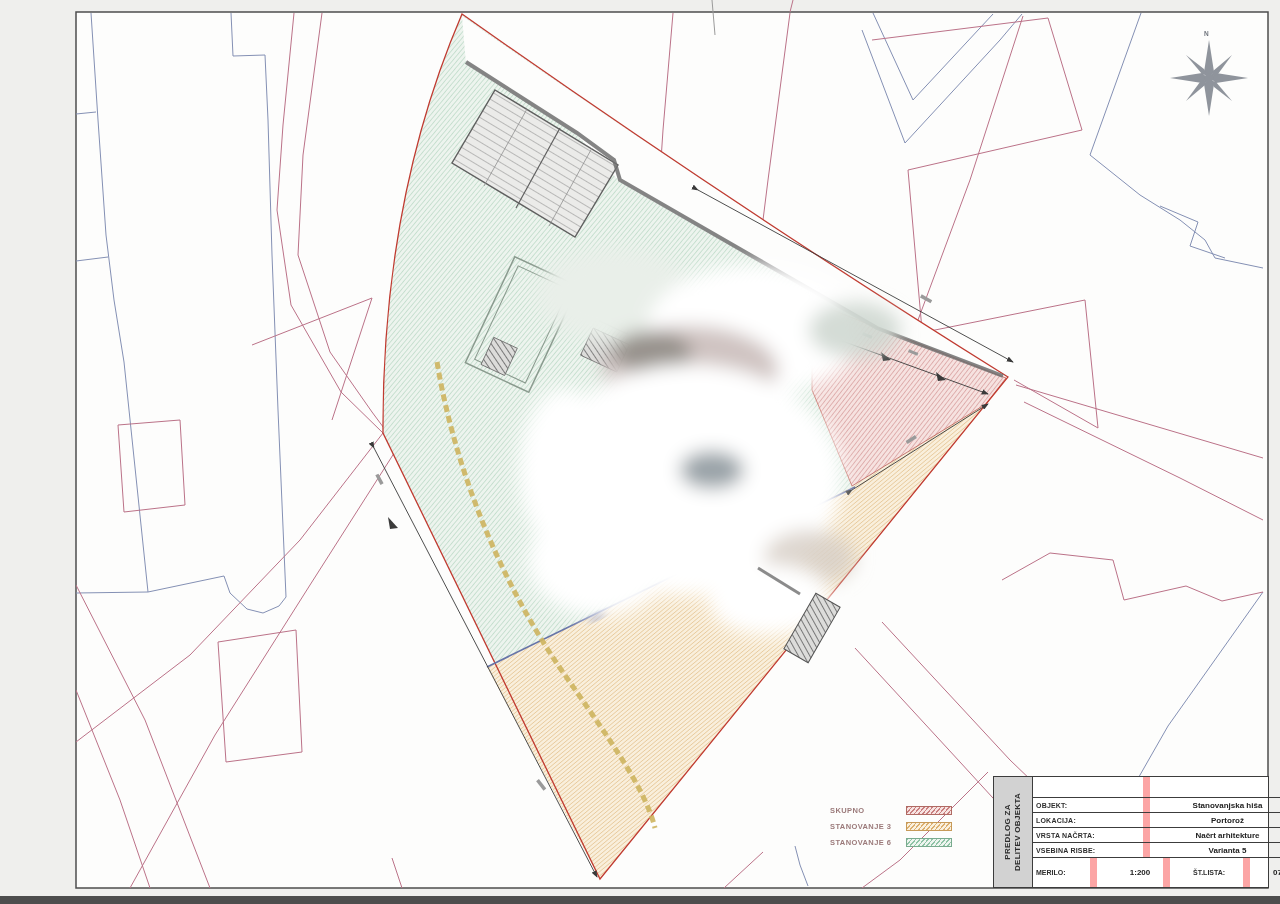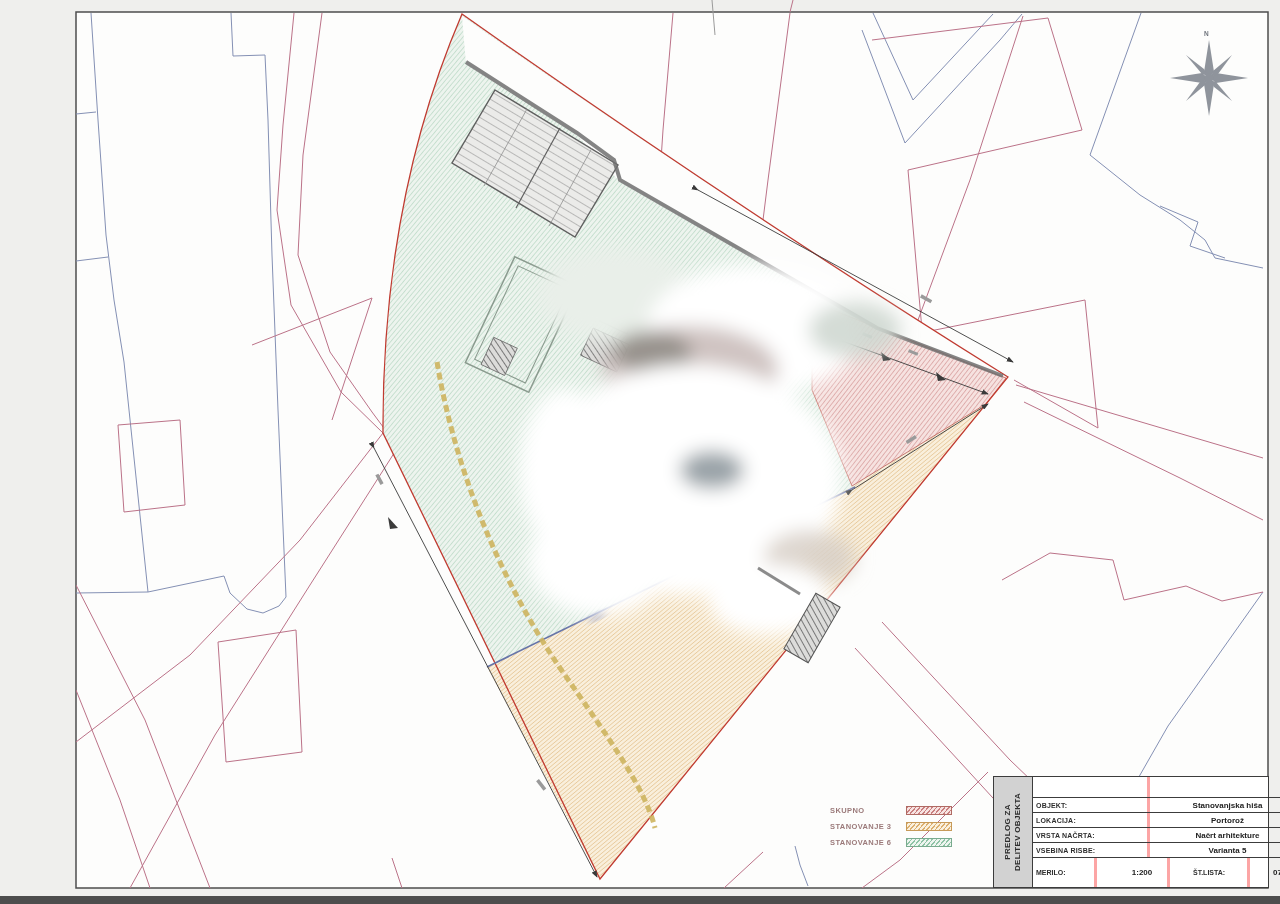--- a/index.html
+++ b/index.html
@@ -20,21 +20,21 @@
   .tblock-side{width:38px;background:#d2d2d2;border-right:1.4px solid #3c3c3c;display:flex;
                align-items:center;justify-content:center;}
   .tblock-side-inner{transform:rotate(-90deg);white-space:nowrap;text-align:center;
                      font-size:8px;font-weight:bold;color:#2e2e2e;line-height:10px;letter-spacing:.3px;}
   .tblock-main{flex:1;display:flex;flex-direction:column;}
   .tb-row{display:flex;border-bottom:1px solid #3c3c3c;box-sizing:border-box;gap:20px;}
   .tb-row:last-child{border-bottom:none;}
   .tb-blank{height:21px;}
   .tb-data{height:15px;}
   .tb-scale{flex:1;}
-  .tb-cell{box-sizing:border-box;border-right:3px solid #fca5a5;display:flex;align-items:center;
+  .tb-cell{box-sizing:border-box;border-right:7px solid #fca5a5;display:flex;align-items:center;
            padding:0 3px;overflow:hidden;}
   .tb-cell:last-child{border-right:none;}
   .tb-label{width:117px;font-size:7px;font-weight:bold;color:#2e2e2e;letter-spacing:.2px;}
   .tb-value{flex:1;justify-content:center;font-size:8px;font-weight:bold;color:#222;}
   .tb-c1{width:64px;font-size:7px;font-weight:bold;color:#2e2e2e;}
   .tb-c2{width:53px;justify-content:center;font-size:8px;font-weight:bold;color:#222;}
   .tb-c3{width:60px;font-size:7px;font-weight:bold;color:#2e2e2e;}
   .tb-c4{flex:1;justify-content:center;font-size:8px;font-weight:bold;color:#222;}
   
   .bottom-band{position:absolute;left:0;top:896px;width:1280px;height:8px;background:#4d4d4d;}

